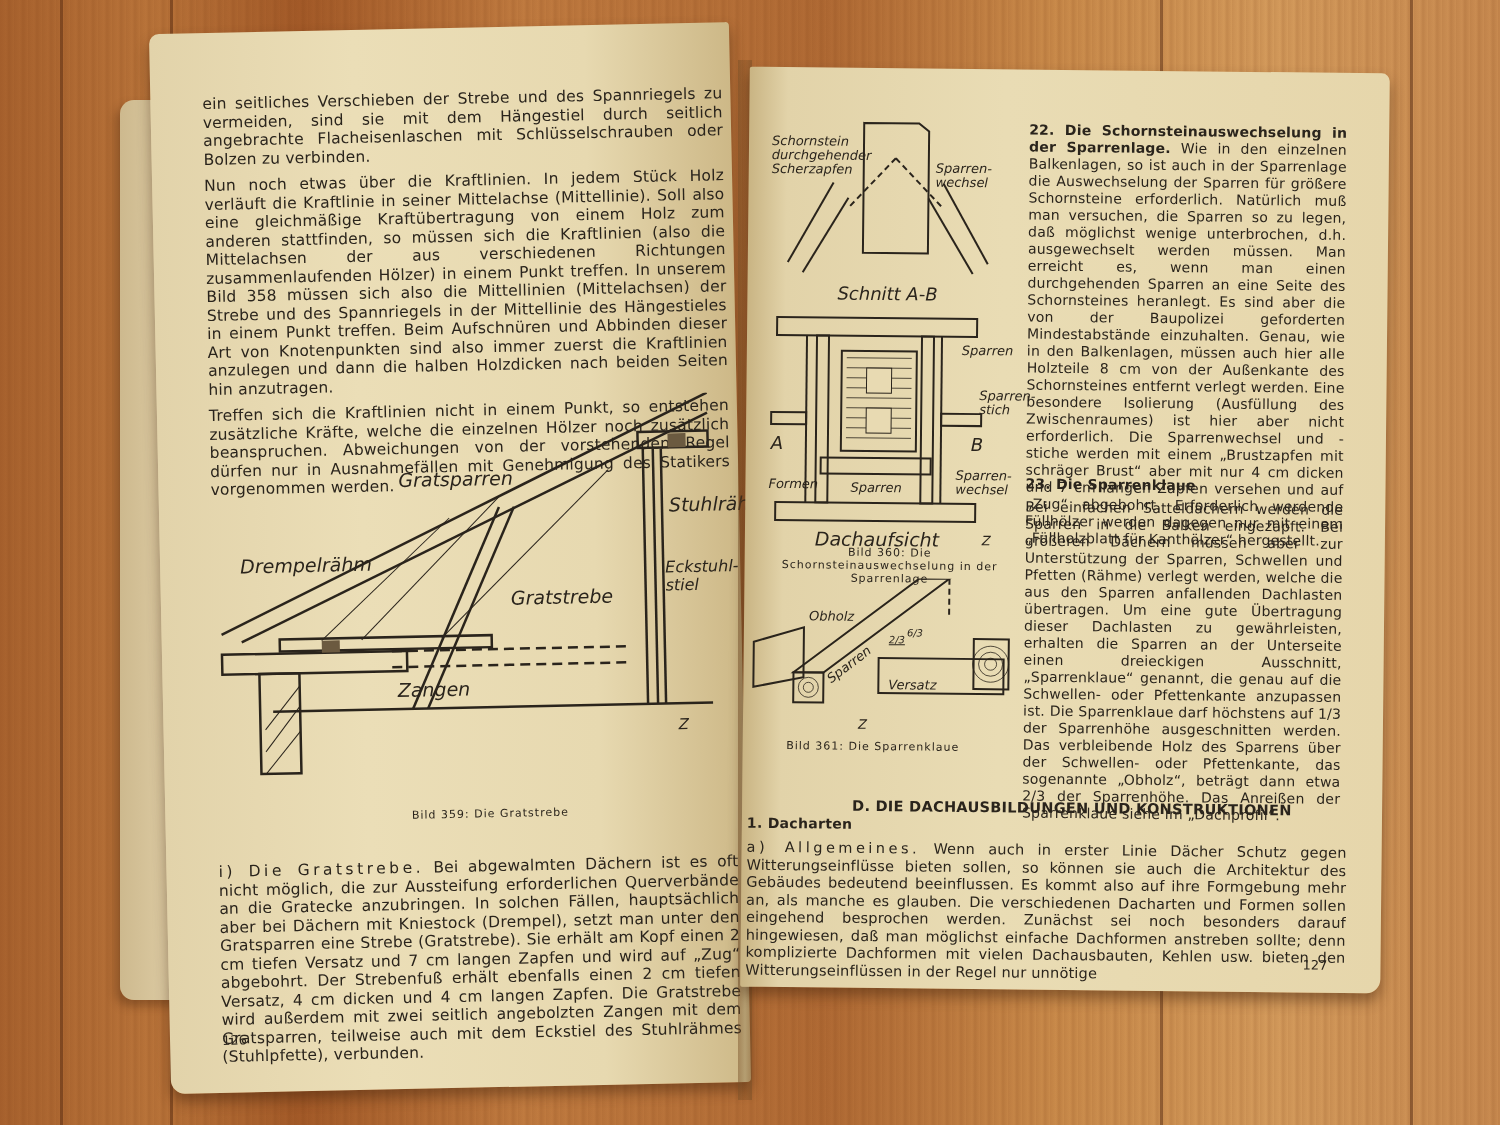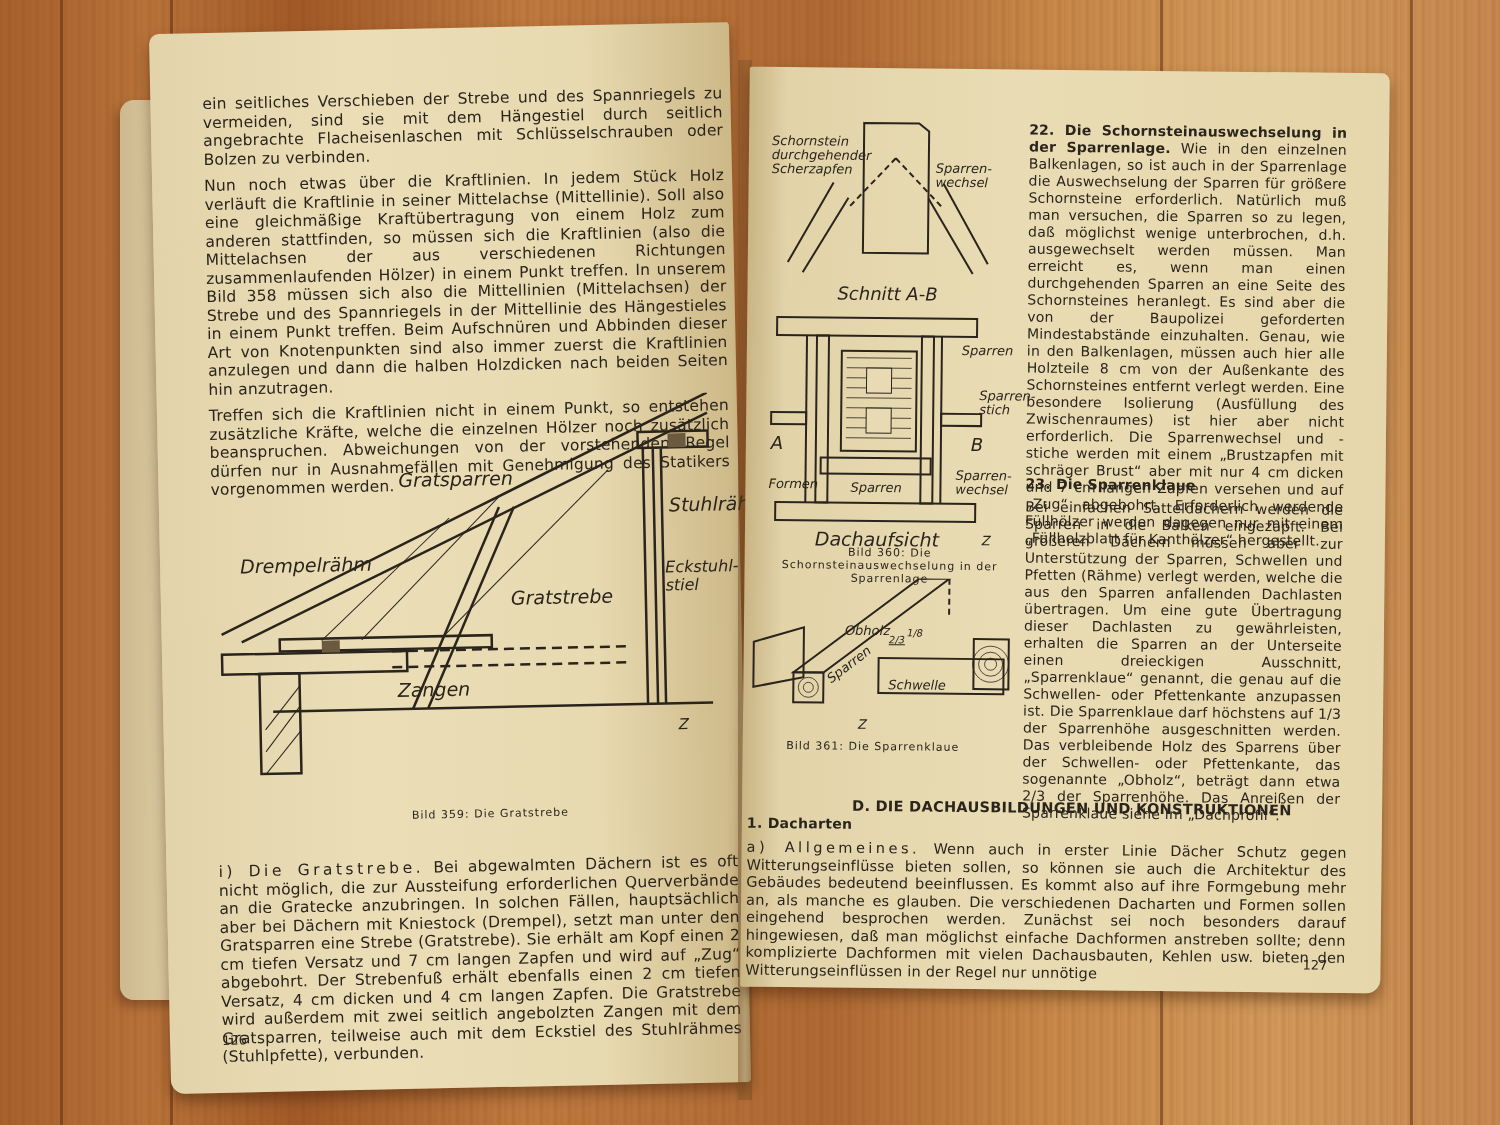--- a/index.html
+++ b/index.html
@@ -187,25 +187,25 @@
         <rect x="225" y="60" width="35" height="50"></rect>
       </g>
       <g stroke="#2a241c" stroke-width="0.8" fill="none">
         <circle cx="60" cy="110" r="5"></circle>
           <circle cx="60" cy="110" r="10"></circle>
         <circle cx="242" cy="85" r="6"></circle>
           <circle cx="242" cy="85" r="12"></circle>
           <circle cx="242" cy="85" r="18"></circle>
       </g>
     </svg>
-    <div class="label label-sm" style="left:60px; top:46px;margin-left:36px;">Obholz</div>
+    <div class="label label-sm" style="left:60px; top:32px;">Obholz</div>
     <div class="label label-sm" style="left:75px; top:80px; transform:rotate(-38deg);">Sparren</div>
-    <div class="label label-sm" style="left:140px; top:100px;">Schwelle</div>
+    <div class="label label-sm" style="left:140px; top:100px;">Versatz</div>
     <div class="label label-sm" style="left:140px; top:55px; font-size:10px;text-decoration:underline;">2/3</div>
-    <div class="label label-sm" style="left:158px; top:48px; font-size:10px;">1/8</div>
+    <div class="label label-sm" style="left:158px; top:48px; font-size:10px;">6/3</div>
     <div class="label label-sm" style="left:110px; top:140px;">Z</div>
   </div>
   <div class="caption" style="left:30px; top:672px; width:200px;">Bild 361: Die Sparrenklaue</div>
 
   <div class="txt" style="left:280px; top:52px; width:318px; font-size:14px; line-height:17px;">
     <p>
       <span class="bold">22. Die Schornsteinauswechselung in der Sparrenlage.</span>
       <span>Wie in den einzelnen Balkenlagen, so ist auch in der Sparrenlage die Auswechselung der Sparren für größere Schornsteine erforderlich. Natürlich muß man versuchen, die Sparren so zu legen, daß möglichst wenige unterbrochen, d.h. ausgewechselt werden müssen. Man erreicht es, wenn man einen durchgehenden Sparren an eine Seite des Schornsteines heranlegt. Es sind aber die von der Baupolizei geforderten Mindestabstände einzuhalten. Genau, wie in den Balkenlagen, müssen auch hier alle Holzteile 8 cm von der Außenkante des Schornsteines entfernt verlegt werden. Eine besondere Isolierung (Ausfüllung des Zwischenraumes) ist hier aber nicht erforderlich. Die Sparrenwechsel und -stiche werden mit einem „Brustzapfen mit schräger Brust“ aber mit nur 4 cm dicken und 7 cm langen Zapfen versehen und auf „Zug“ abgebohrt. Erforderlich werdende Füllhölzer werden dagegen nur mit einem „Füllholzblatt für Kanthölzer“ hergestellt.</span>
     </p>
   </div>

